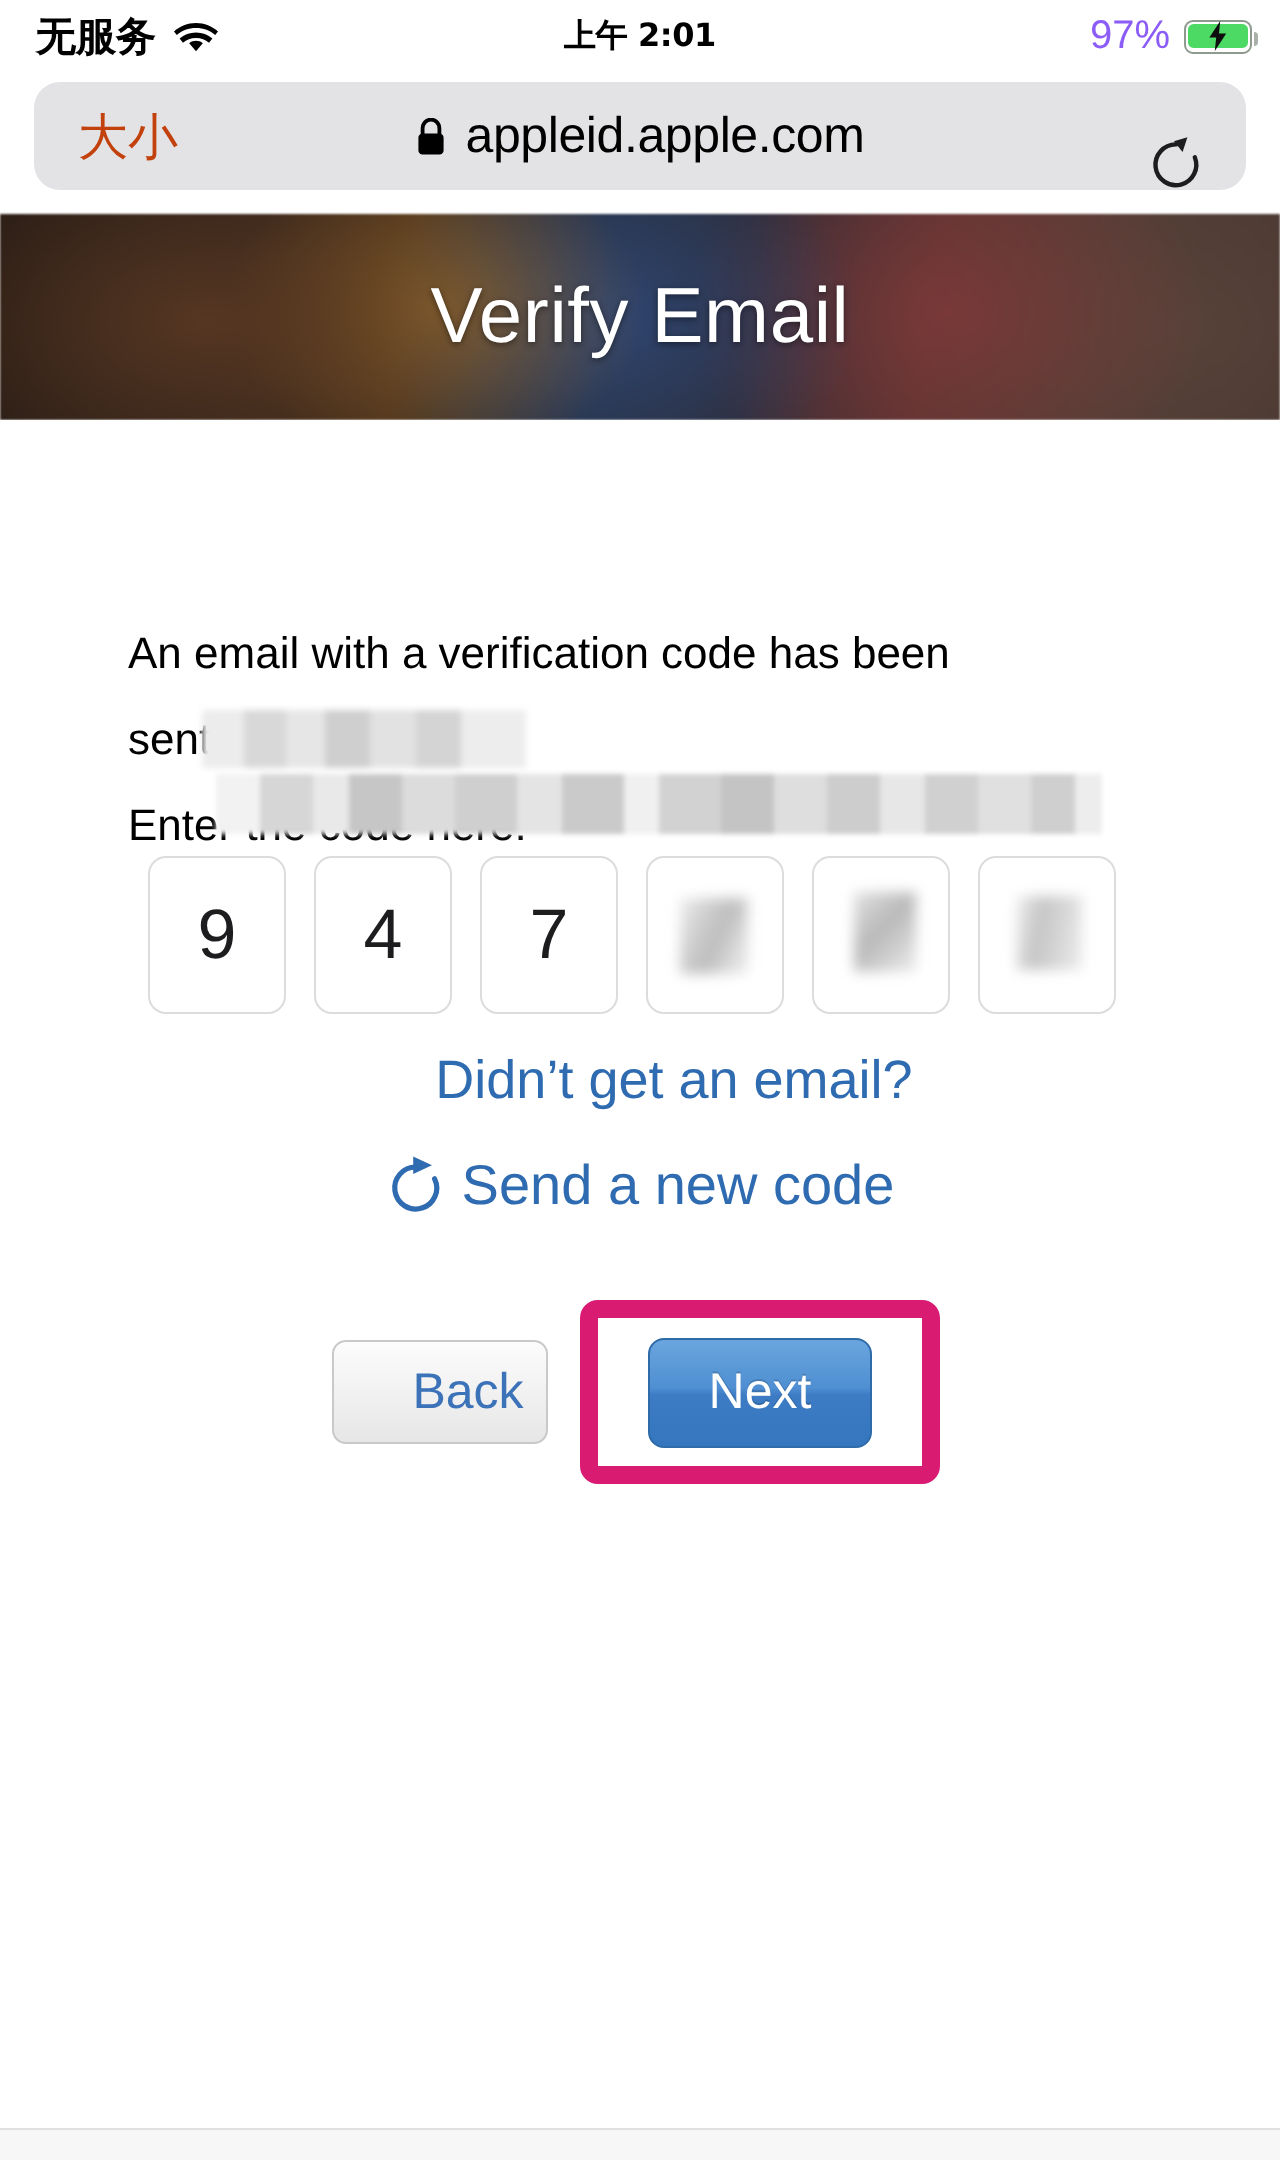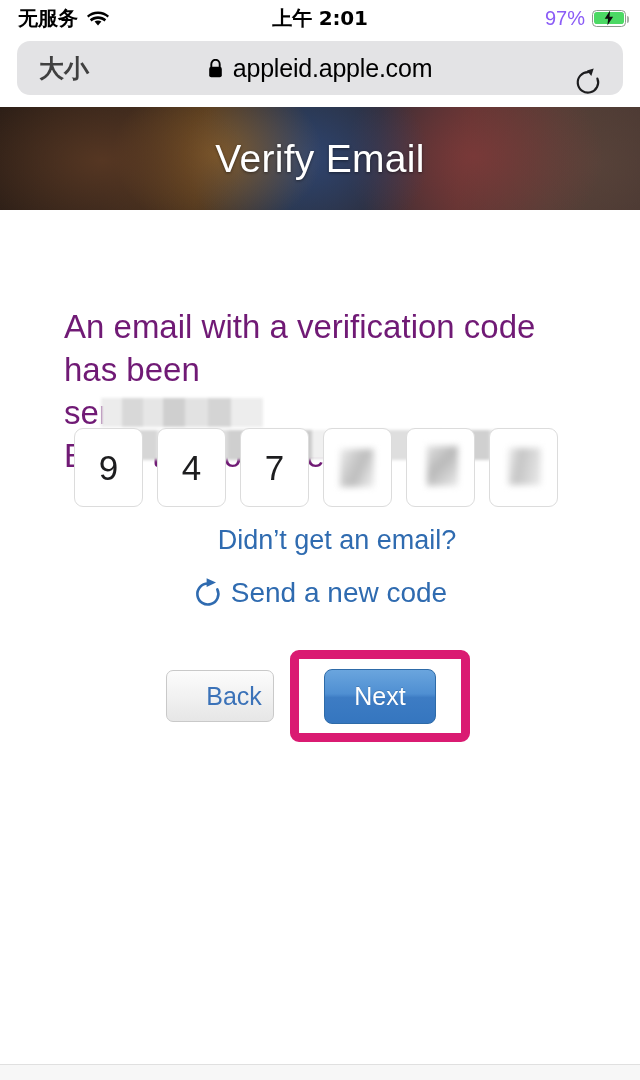--- a/index.html
+++ b/index.html
@@ -30,21 +30,21 @@
     font-size:20px; font-weight:600; color:#000;
     letter-spacing:0px;
     font-family:"DejaVu Sans", sans-serif;
   }
   .wifi-icon { display:block; width:22px; height:17px; }
   .sb-center {
     position:absolute; left:0; top:0; width:640px; height:36px;
     display:flex; align-items:center; justify-content:center;
   }
   .sb-time {
-    font-size:20px; font-weight:600; color:#000;
+    font-size:16px; font-weight:600; color:#000;
     font-family:"DejaVu Sans", sans-serif;
     letter-spacing:-0.2px;
   }
   .sb-right {
     position:absolute; right:14px; top:0; height:36px;
     display:flex; align-items:center; gap:7px;
   }
   .sb-batt-pct {
     font-size:20px; font-weight:500; color:#8b5cf6;
     font-family:"Liberation Sans", sans-serif;
@@ -79,23 +79,23 @@
   }
   .urlbar {
     position:relative;
     width:606px; height:54px;
     background:#e3e3e5;
     border-radius:13px;
     display:flex; align-items:center;
   }
   .url-size {
     position:absolute; left:22px;
-    font-size:25px; color:#404040;
+    font-size:25px; color:#c2410c;
     font-family:"DejaVu Sans", sans-serif;
-    font-weight:700;
+    font-weight:400;
   }
   .url-center {
     position:absolute; left:0; width:100%;
     display:flex; align-items:center; justify-content:center; gap:10px;
   }
   .lock-icon { display:block; width:15px; height:19px; }
   .url-text {
     font-size:25px; color:#000; font-weight:400;
     letter-spacing:-0.2px;
   }
@@ -132,23 +132,23 @@
 
   
   .content {
     position:absolute; top:210px; left:0;
     width:640px; height:855px;
     background:#ffffff;
   }
   .body-text {
     position:absolute; left:64px; top:95px;
     width:500px;
-    font-size:33px;
+    font-size:22px;
     line-height:43px;
-    color:#701a75;
+    color:#000000;
     font-family:"Liberation Sans", sans-serif;
   }
   .sent-line { position:relative; display:block; white-space:nowrap; }
 
   
   .redact {
     position:absolute;
     pointer-events:none;
     background-repeat:no-repeat;
   }

